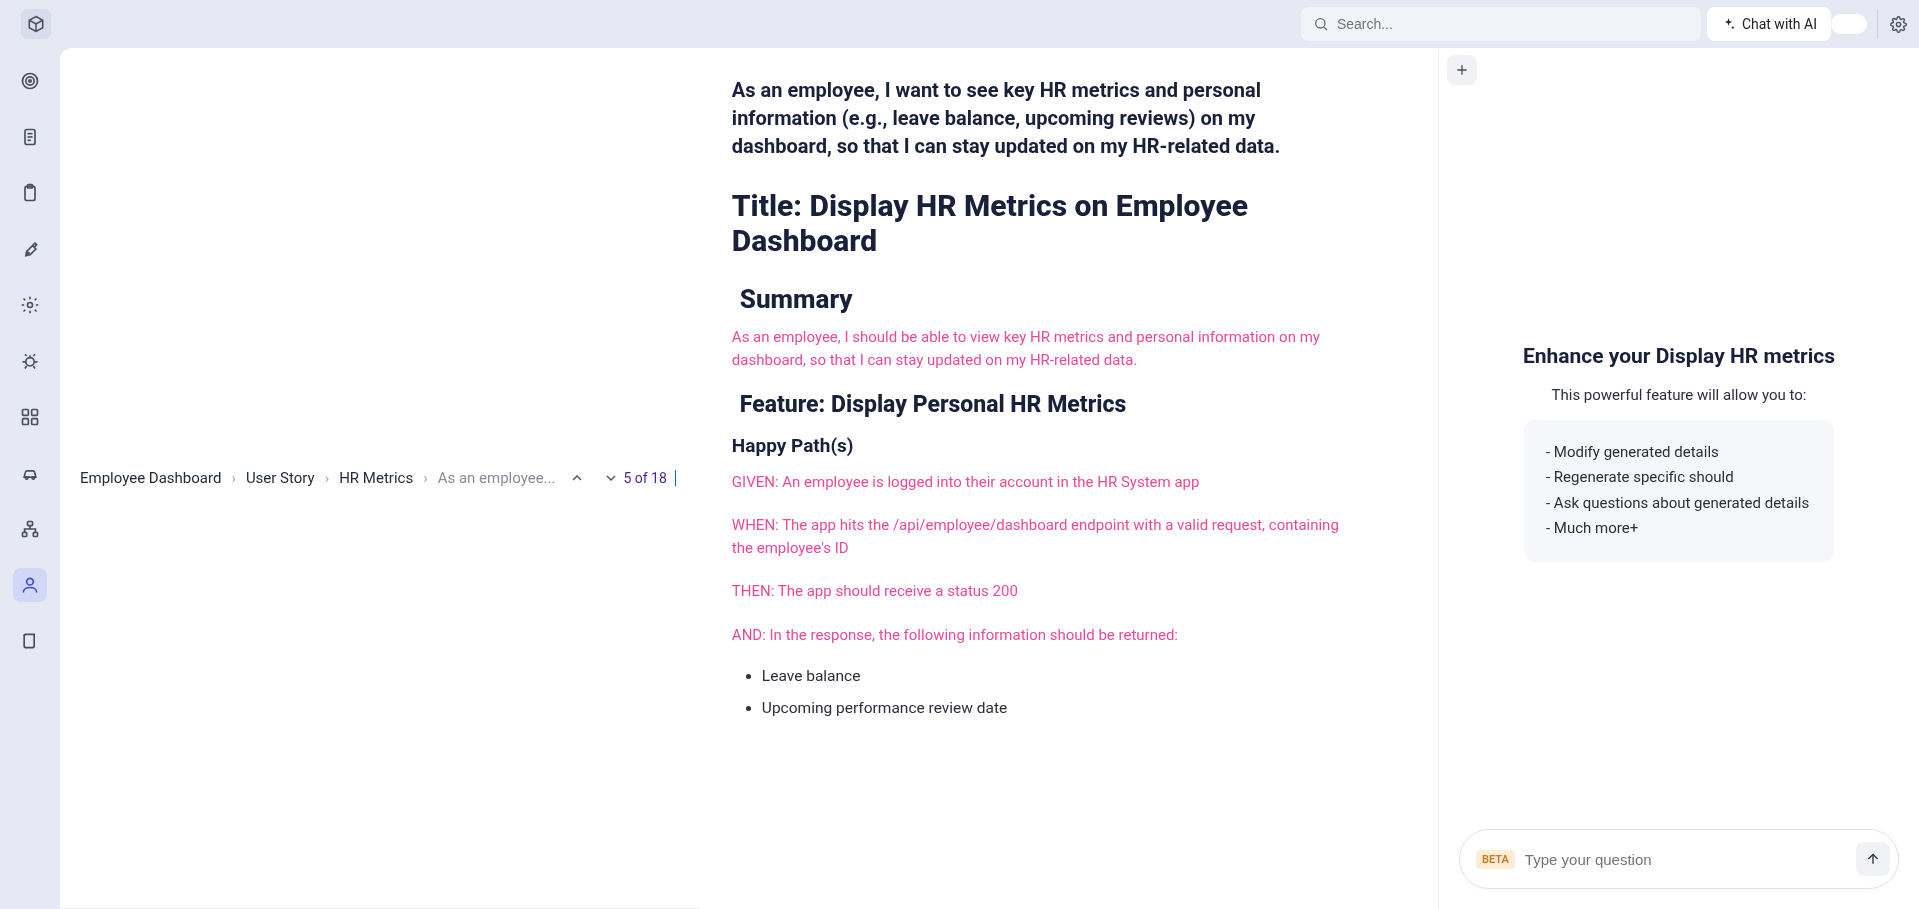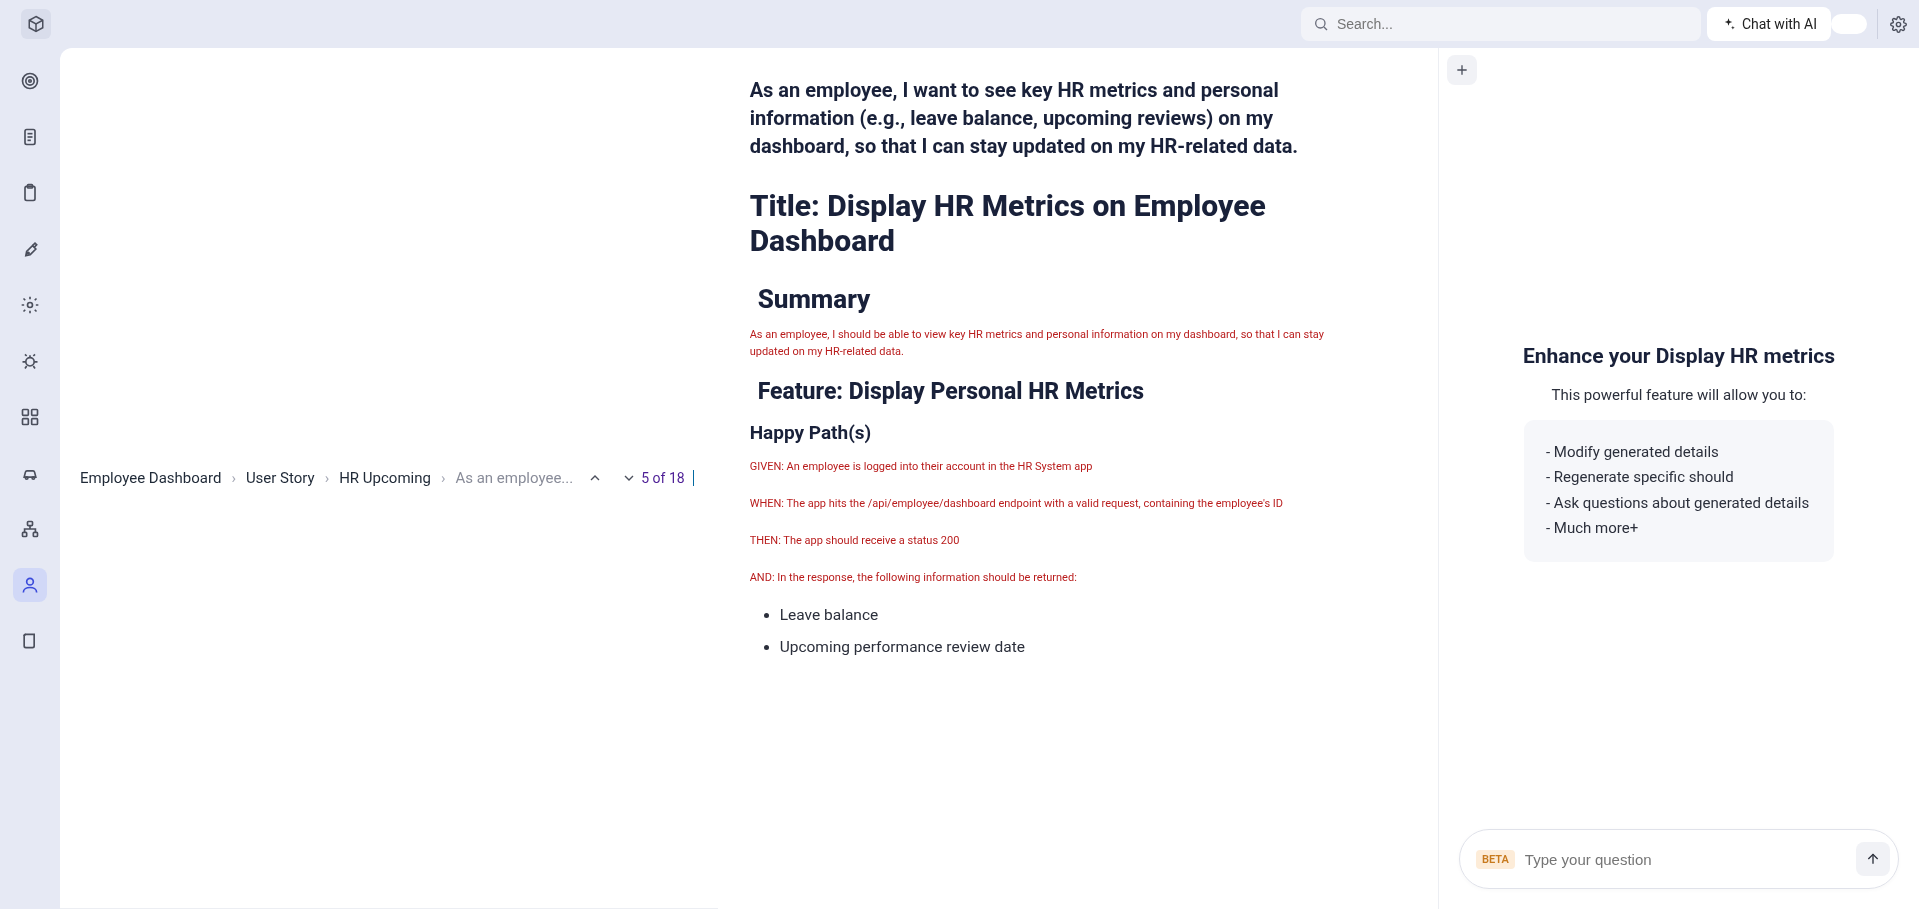--- a/index.html
+++ b/index.html
@@ -126,21 +126,21 @@
   
   .story-lead {
     font-size:20px; font-weight:700; color:#19213a; line-height:1.4;
     margin-bottom:28px;
     max-width:860px;
   }
   .doc-h1 { font-size:30px; font-weight:800; color:#19213a; margin-bottom:26px;}
   .doc-h2 { font-size:26px; font-weight:800; color:#19213a; margin:14px 8px 12px;}
   .doc-h2.feature { font-size:23px; }
   .doc-h3 { font-size:19px; font-weight:700; color:#19213a; margin:16px 0 14px;}
-  .doc-p { font-size:11px; color:#b91c1c; line-height:1.55; margin-bottom:18px; max-width:860px;}
+  .doc-p { font-size:15px; color:#ec4899; line-height:1.55; margin-bottom:18px; max-width:860px;}
   .doc-p.step { margin-bottom:20px;}
   ul.bullets { list-style:disc; padding-left:30px; }
   ul.bullets li { font-size:15.5px; color:#2b2f3b; margin:14px 0;}
 
   
   .right-panel {
     width:480px;
     display:flex; flex-direction:column;
     position:relative;
     background:#fff;
@@ -323,21 +323,21 @@
 
   <div class="main-col">
 
     <div class="doc-area">
       <div class="doc-header">
         <div class="breadcrumbs">
           <span class="crumb">Employee Dashboard</span>
           <span class="crumb-sep">›</span>
           <span class="crumb">User Story</span>
           <span class="crumb-sep">›</span>
-          <span class="crumb">HR Upcoming</span>
+          <span class="crumb">HR Metrics</span>
           <span class="crumb-sep">›</span>
           <span class="crumb current">As an employee...</span>
           <div class="nav-arrow">
             <svg width="16" height="16" viewBox="0 0 24 24" fill="none" stroke="currentColor" stroke-width="2">
                 <polyline points="6 15 12 9 18 15"></polyline>
               </svg>
           </div>
           <div class="nav-arrow">
             <svg width="16" height="16" viewBox="0 0 24 24" fill="none" stroke="currentColor" stroke-width="2">
                 <polyline points="6 9 12 15 18 9"></polyline>

